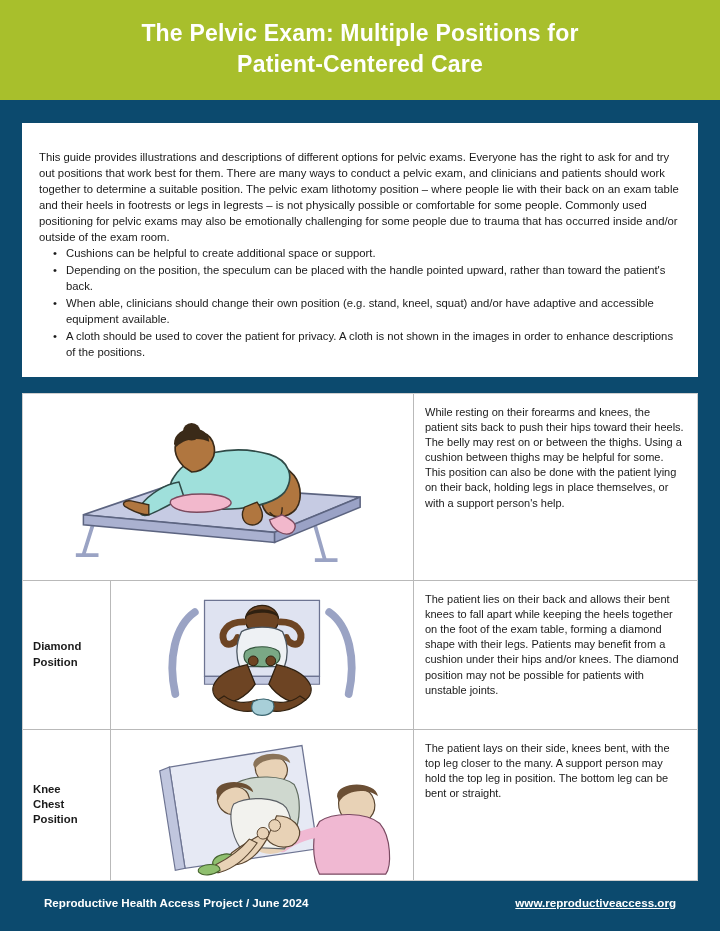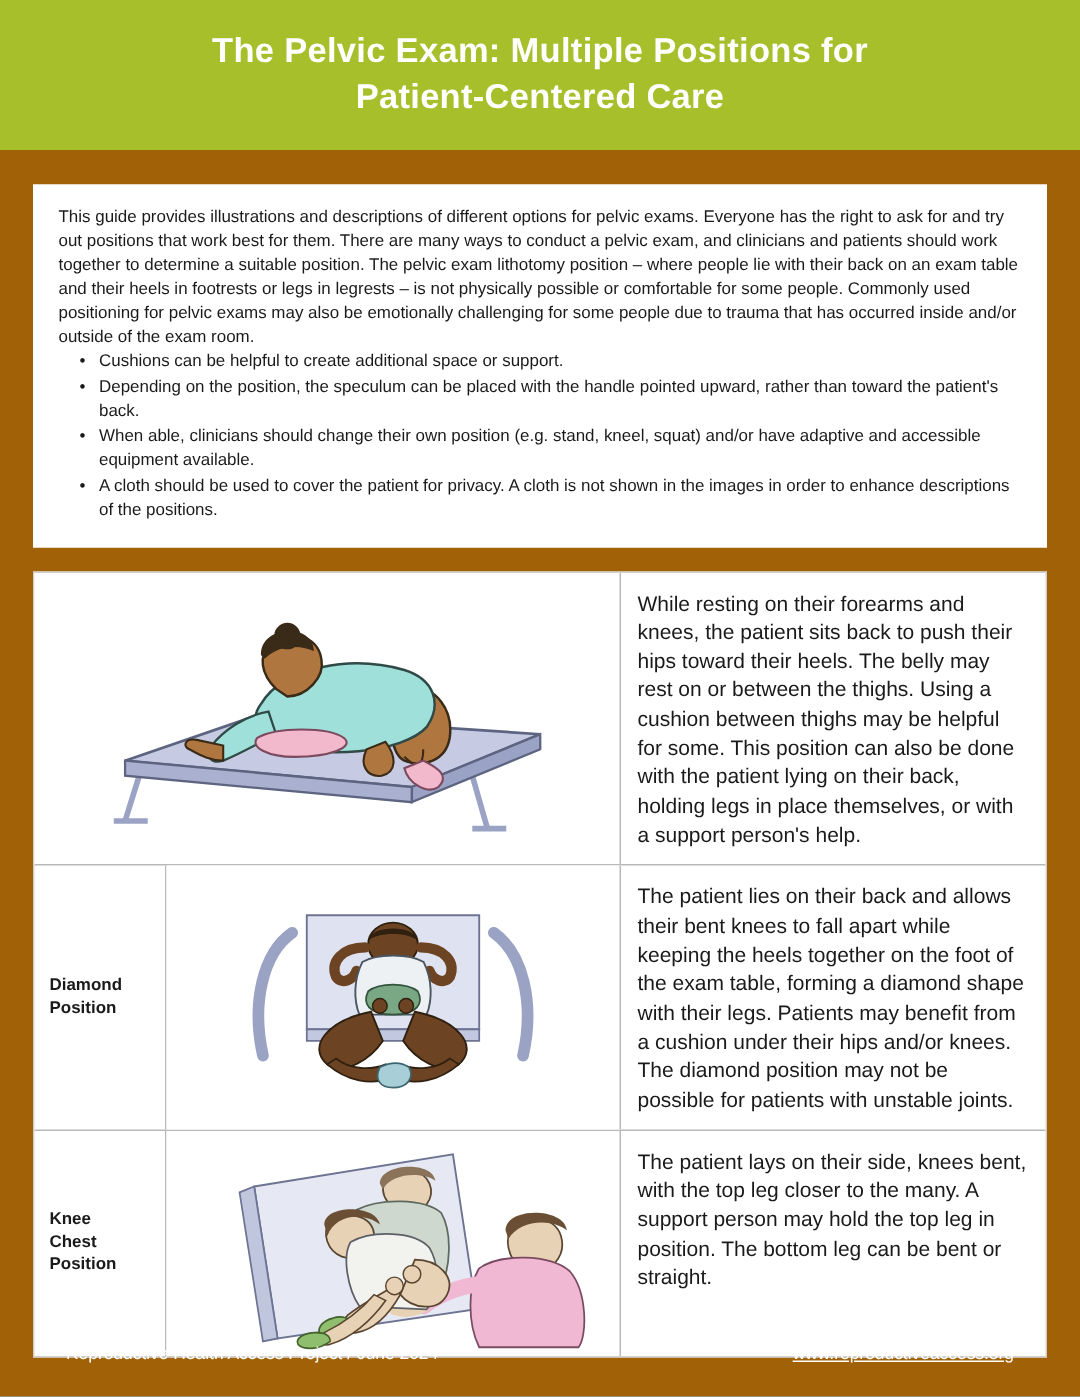--- a/index.html
+++ b/index.html
@@ -11,42 +11,42 @@
     height: 931px;
     background: #3a8fba;
     font-family: "Liberation Sans", sans-serif;
     color: #1a1a1a;
     overflow: hidden;
   }
   .page {
     position: relative;
     width: 720px;
     height: 931px;
-    background: #a16207;
+    background: #0c4a6e;
     box-sizing: border-box;
   }
   
   .header {
     background: #a8bf2c;
     padding: 18px 40px 20px 40px;
     text-align: center;
   }
   .header h1 {
     margin: 0;
     color: #ffffff;
     font-size: 23px;
     line-height: 1.35;
     font-weight: bold;
     letter-spacing: 0.2px;
   }
   
   .intro-card {
     background: #ffffff;
     margin: 23px 22px 0 22px;
-    padding: 13px 16px 14px 16px;
+    padding: 25px 16px 14px 16px;
     box-sizing: border-box;
     border: 1px solid #ffffff;
   }
   .intro-card p {
     margin: 0 0 11px 0;
     font-size: 11.3px;
     line-height: 1.42;
     text-align: left;
   }
   .intro-card p:last-of-type {
@@ -103,38 +103,38 @@
     border-right: 1px solid #b9b9b9;
     position: relative;
     overflow: hidden;
     background: #ffffff;
   }
   .pdesc {
     width: 283px;
     flex: 0 0 283px;
     padding: 11px 12px 10px 11px;
     box-sizing: border-box;
-    font-size: 14px;
+    font-size: 11px;
     line-height: 1.38;
   }
   
   .footer {
     position: absolute;
     left: 0;
     right: 0;
     bottom: 0;
     height: 58px;
     display: flex;
     align-items: center;
     justify-content: space-between;
     padding: 0 44px;
     box-sizing: border-box;
     color: #ffffff;
     font-size: 11.6px;
-    font-weight: normal;
+    font-weight: bold;
     border-radius: 16px;
   }
   .footer .url {
     text-decoration: underline;
   }
   svg { display: block; }
 </style>
 </head>
 <body>
 

